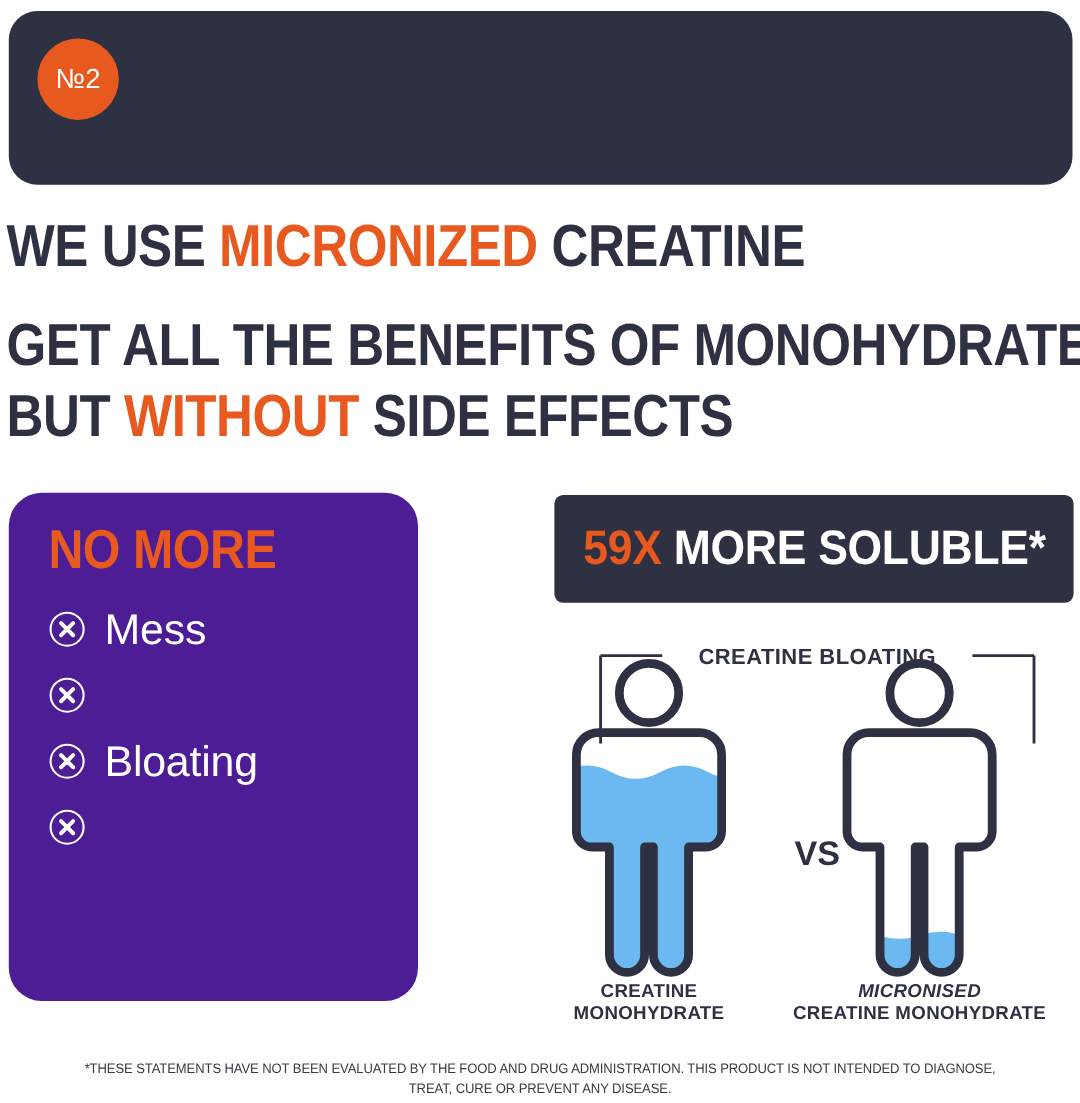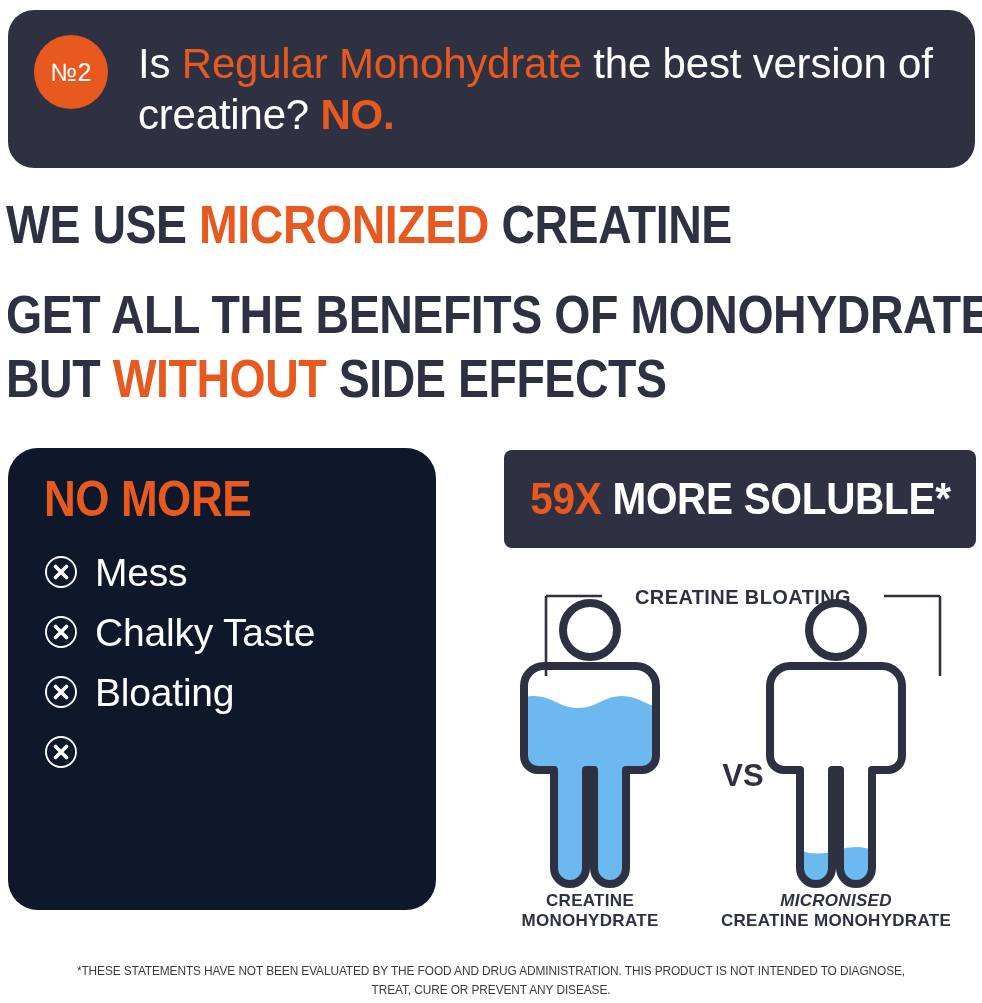--- a/index.html
+++ b/index.html
@@ -81,23 +81,23 @@
   .headline-1 { margin-bottom: 34px; }
   .headline-2 { margin-bottom: 0px; }
   .headline-3 { margin-top: 8px; }
   .headline .o { color: #e8591f; }
 
   
   .panel-left {
     position: absolute;
     left: 8px;
     top: 448px;
-    width: 428px;
+    width: 372px;
     height: 462px;
-    background: #0f172a;
+    background: #4c1d95;
     border-radius: 30px;
     box-sizing: border-box;
     padding: 26px 0 0 36px;
   }
   .panel-left-title {
     color: #e8591f;
     font-family: "Liberation Sans Narrow", "Liberation Sans", sans-serif;
     font-weight: 700;
     font-size: 50px;
     line-height: 1;
@@ -179,23 +179,20 @@
     transform: scaleX(0.95);
   }
   .footer-line { display: block; }
 </style>
 </head>
 <body>
 
 <div class="header-bar">
   <div class="badge">
     <span class="badge-label">№2</span>
-  </div>
-  <div class="header-text">
-    <span>Is </span><span class="hl-orange">Regular Monohydrate</span><span> the best version of creatine? </span><span class="hl-orange-b">NO</span><span class="hl-orange-b">.</span>
   </div>
 </div>
 
 <div class="headline-block">
   <div class="headline headline-1"><span>WE USE </span><span class="o">MICRONIZED</span><span> CREATINE</span></div>
   <div class="headline headline-2">GET ALL THE BENEFITS OF MONOHYDRATE,</div>
   <div class="headline headline-3"><span>BUT </span><span class="o">WITHOUT</span><span> SIDE EFFECTS</span></div>
 </div>
 
 <div class="panel-left">
@@ -210,21 +207,20 @@
       </span>
       <span class="no-more-label">Mess</span>
     </li>
     <li class="no-more-item">
       <span class="x-circle">
         <svg viewBox="0 0 34 34" width="34" height="34">
           <circle cx="17" cy="17" r="15" fill="none" stroke="#ffffff" stroke-width="1.9"></circle>
           <path d="M11.5 11.5 L22.5 22.5 M22.5 11.5 L11.5 22.5" fill="none" stroke="#ffffff" stroke-width="3.6" stroke-linecap="round"></path>
         </svg>
       </span>
-      <span class="no-more-label">Chalky Taste</span>
     </li>
     <li class="no-more-item">
       <span class="x-circle">
         <svg viewBox="0 0 34 34" width="34" height="34">
           <circle cx="17" cy="17" r="15" fill="none" stroke="#ffffff" stroke-width="1.9"></circle>
           <path d="M11.5 11.5 L22.5 22.5 M22.5 11.5 L11.5 22.5" fill="none" stroke="#ffffff" stroke-width="3.6" stroke-linecap="round"></path>
         </svg>
       </span>
       <span class="no-more-label">Bloating</span>
     </li>

